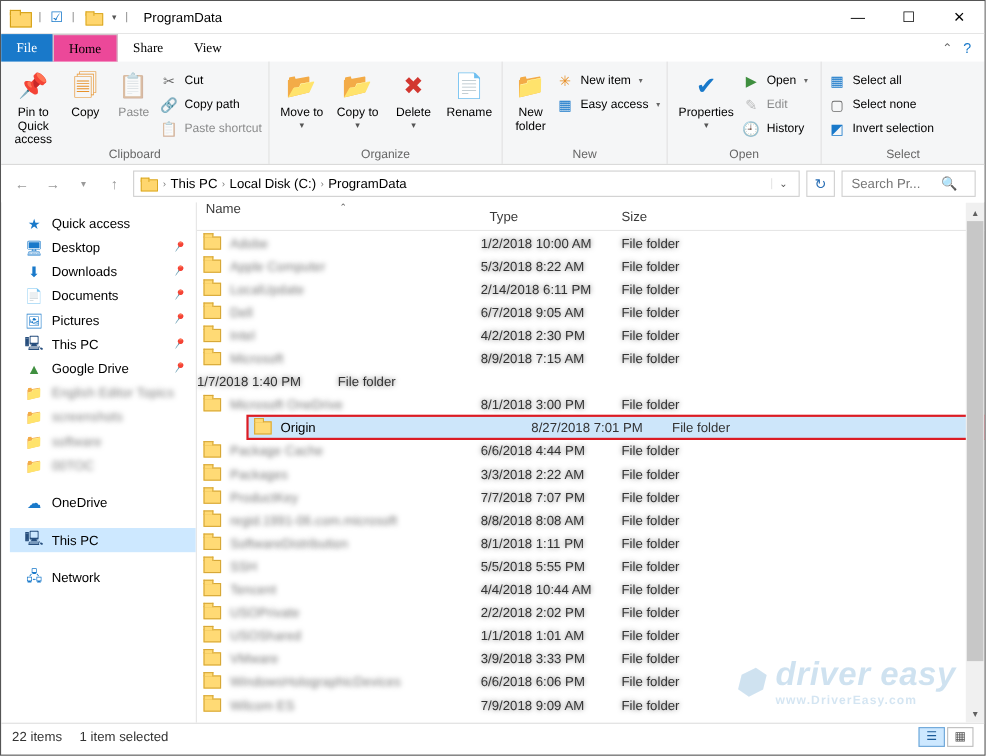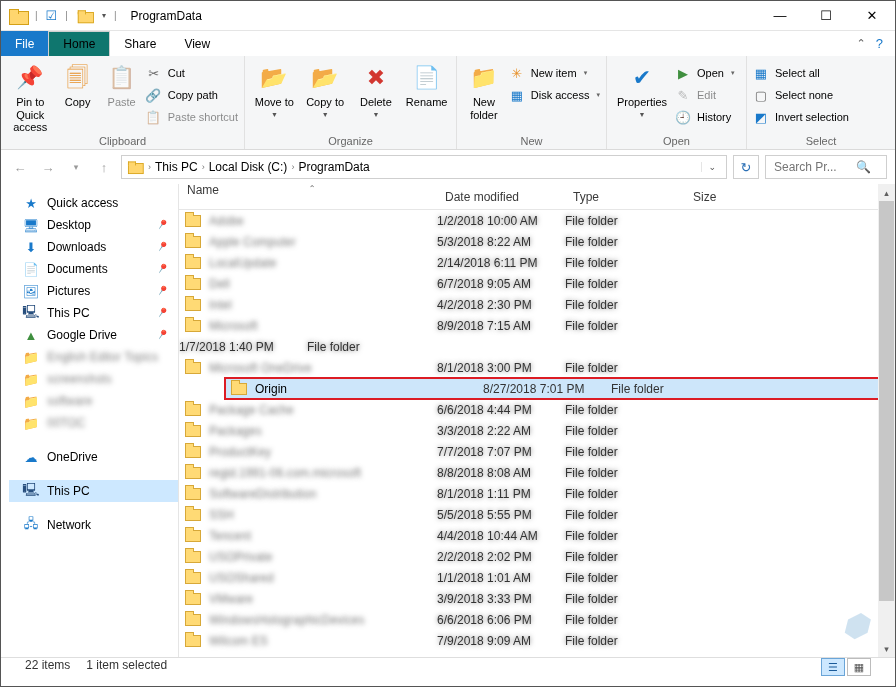--- a/index.html
+++ b/index.html
@@ -10,23 +10,23 @@
   .folder-ico { width:18px; height:14px; display:inline-block; position:relative; }
   .folder-ico::before { content:""; position:absolute; left:0; top:2px; width:18px; height:12px; background:#ffd66e; border:1px solid #d4a017; }
   .folder-ico::after  { content:""; position:absolute; left:0; top:0; width:8px;  height:4px; background:#ffd66e; border:1px solid #d4a017; border-bottom:none; }
   .qat-sep { color:#888; font-size:10px; }
   .qat-drop { font-size:8px; color:#555; }
   .titlebar .title { padding-left:6px; font-size:12px; }
   .winbtns { margin-left:auto; display:flex; }
   .winbtn { width:46px; height:30px; display:flex; align-items:center; justify-content:center; font-size:13px; font-family:inherit; }
   
   .tabrow { height:25px; display:flex; align-items:stretch; background:#fff; }
-  .tab { padding:0 14px; display:flex; align-items:center; font-size:12px; }
+  .tab { padding:0 14px; display:flex; align-items:center; font-size:12px;font-family:Liberation Serif, serif; }
   .tab.file { background:#1979ca; color:#fff; }
-  .tab.active { border:1px solid #d0d0d0; border-bottom:none; background:#0f766e;text-align:center; }
+  .tab.active { border:1px solid #d0d0d0; border-bottom:none; background:#ec4899;text-align:center; }
   .tabrow .helpbtns { margin-left:auto; display:flex; align-items:center; gap:10px; padding:0 12px; color:#606060; }
   
   .ribbon { height:94px; background:#f5f6f7; border-bottom:1px solid #dadada; display:flex; }
   .rgroup { border-right:1px solid #e1e1e1; display:flex; flex-direction:column; }
   .rgroup .body { flex:1; display:flex; align-items:flex-start; padding:4px 6px 0 6px; gap:4px; }
   .rgroup .label { text-align:center; font-size:11px; color:#666; padding:1px 0 2px; }
   .bigbtn { width:58px; display:flex; flex-direction:column; align-items:center; gap:2px; font-size:11px; text-align:center; line-height:1.15; padding-top:2px; }
   .bigbtn.narrow { width:50px; }
   .bigbtn .drop { font-size:7px; color:#555; }
   .ico32 { width:32px; height:32px; display:flex; align-items:center; justify-content:center; font-size:22px; }
@@ -71,21 +71,21 @@
   .frow .csize { width:80px; }
   .folder-sm { width:16px; height:12px; background:#ffda75; border:1px solid #d7a838; position:relative; flex:none; }
   .folder-sm::before { content:""; position:absolute; left:-1px; top:-4px; width:7px; height:3px; background:#ffda75; border:1px solid #d7a838; border-bottom:none; }
   .blur-txt { color:transparent; text-shadow:0 0 5px rgba(0,0,0,.55); }
   .frow.highlight { background:#cde6fa; outline:2px solid #dc1c24; outline-offset:-1px;margin-left:46px; }
   
   .vscroll { position:absolute; right:0; top:0; width:17px; height:100%; background:#f0f0f0; display:flex; flex-direction:column; align-items:center; }
   .vscroll .arrow { height:17px; width:100%; display:flex; align-items:center; justify-content:center; font-size:9px; color:#606060;}
   .vscroll .thumb { width:15px; background:#c7c7c7; }
   
-  .statusbar { height:24px; border-top:1px solid #dedede; display:flex; padding:0 24px; gap:16px; font-size:12px; color:#333; }
+  .statusbar { height:24px; border-top:1px solid #dedede; display:flex; align-items:center; padding:0 10px; gap:16px; font-size:12px; color:#333; }
   .statusbar .viewbtns { margin-left:auto; display:flex; gap:2px; }
   .viewbtn { width:24px; height:18px; border:1px solid #bcbcbc; display:flex; align-items:center; justify-content:center; font-size:11px; color:#555; }
   .viewbtn.active { background:#cde8ff; border-color:#6aa5d8; color:#1a5a99; }
   
   .watermark { position:absolute; right:26px; bottom:14px; opacity:.22; font-size:30px; font-style:italic; color:#2a7fbf; font-weight:600; letter-spacing:.5px; display:flex; align-items:center; gap:10px; pointer-events:none; }
   .watermark small { display:block; opacity:.9; font-size:11px; letter-spacing:1px; font-style:normal; }
   
   .c-blue  { color:#1979ca; }
   .c-orange{ color:#e7912a; }
   .c-red   { color:#d23730; }
@@ -191,21 +191,21 @@
         <span>New folder</span>
       </div>
       <div class="stack">
         <div class="smallrow">
             <span class="sico c-orange">✳</span>
             <span>New item</span>
             <span class="drop-sm">▾</span>
           </div>
         <div class="smallrow">
             <span class="sico c-blue">▦</span>
-            <span>Disk access</span>
+            <span>Easy access</span>
             <span class="drop-sm">▾</span>
           </div>
       </div>
     </div>
     <div class="label">New</div>
   </div>
 
   <div class="rgroup" style="width:140px;">
     <div class="body">
       <div class="bigbtn">
@@ -346,21 +346,20 @@
         <span>Network</span>
       </div>
   </div>
 
   <div class="filepane">
     <div class="colhdr">
       <div class="col-name" style="flex-direction:column; align-items:flex-start;">
         <div class="sort-ind">⌃</div>
         <div style="margin-top:-9px;">Name</div>
       </div>
-      <div class="col-date">Date modified</div>
       <div class="col-type">Type</div>
       <div class="col-size">Size</div>
     </div>
     <div class="rows" id="rows">
         <div class="frow">
           <div class="cname">
             <span class="folder-sm"></span>
             <span class="blur-txt">Adobe</span>
           </div>
           <div class="cdate blur-txt">1/2/2018 10:00 AM</div>
@@ -547,20 +546,24 @@
 
     <div class="vscroll">
       <div class="arrow">▴</div>
       <div class="thumb" style="height:400px; margin-top:0;"></div>
       <div style="flex:1;"></div>
       <div class="arrow">▾</div>
     </div>
 
     <div class="watermark">
       <span>⬢</span>
+      <div>
+        <span>driver easy</span>
+        <small>www.DriverEasy.com</small>
+      </div>
     </div>
   </div>
 </div>
 
 <div class="statusbar">
   <span>22 items</span>
   <span>1 item selected</span>
   <div class="viewbtns">
     <div class="viewbtn active">☰</div>
     <div class="viewbtn">▦</div>

